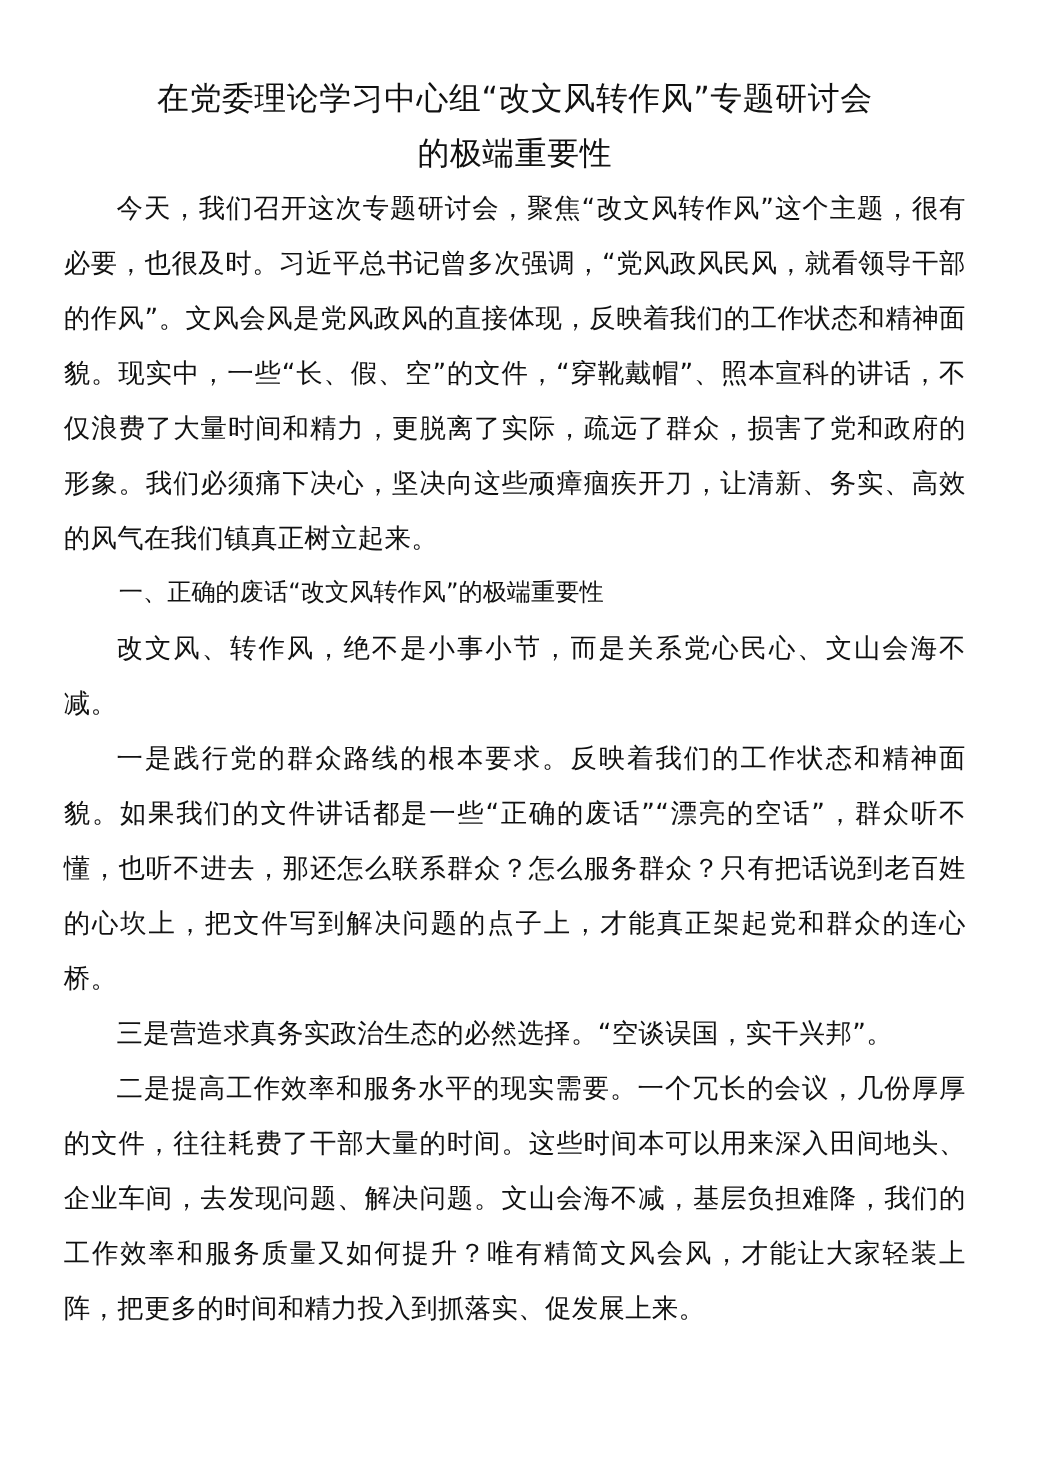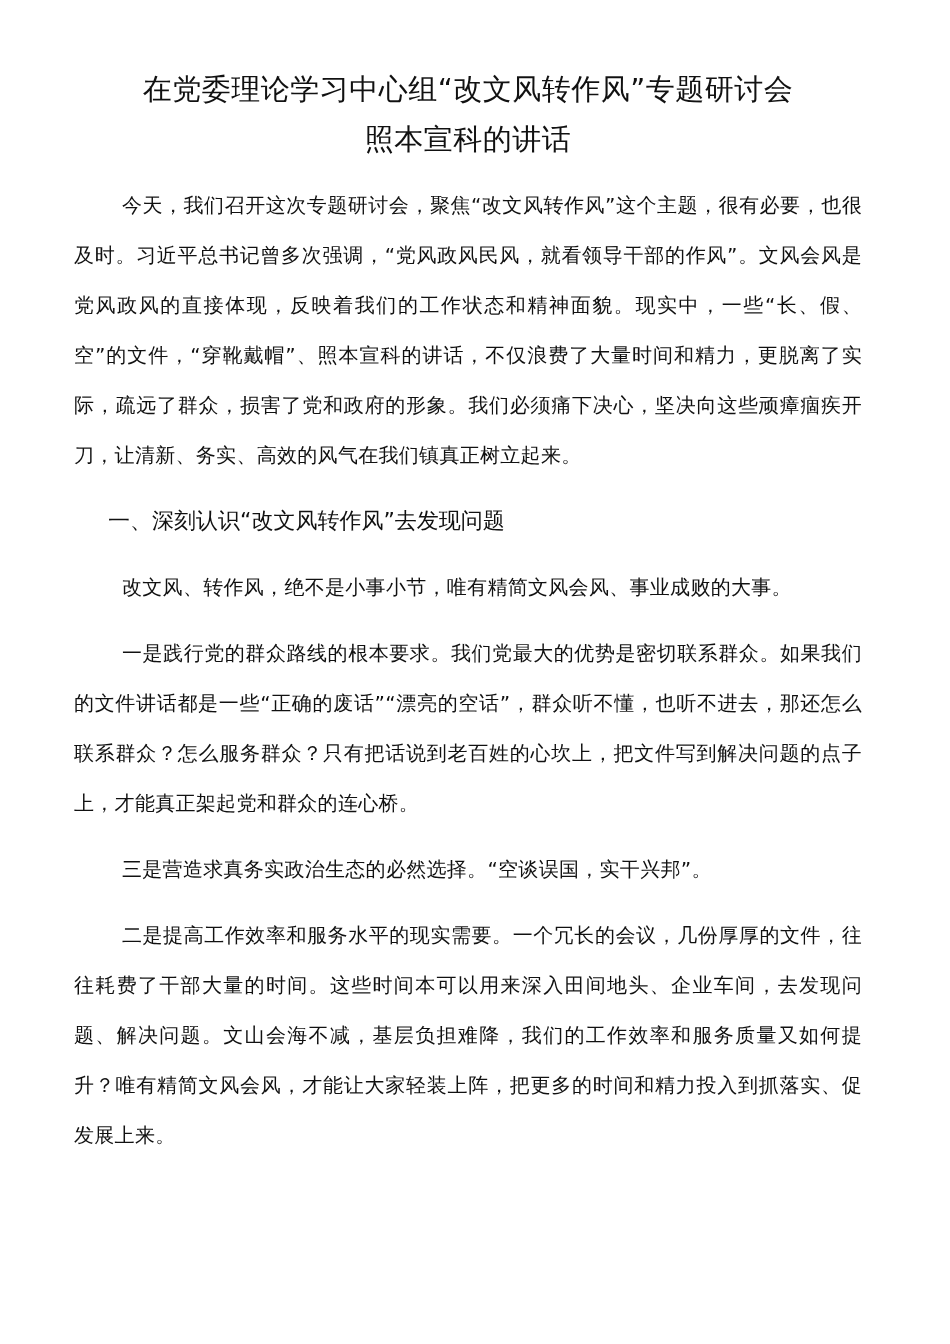--- a/index.html
+++ b/index.html
@@ -33,49 +33,49 @@
     .title-line {
       display: block;
       white-space: nowrap;
     }
     .salutation {
       margin: 4px 0 0 0;
       font-size: 24px;
       line-height: 50px;
     }
     .para {
-      margin: 16px;
-      font-size: 20px;
+      margin: 0;
+      font-size: 24px;
       line-height: 50px;
       text-indent: 48px;
       text-align: justify;
       text-align-last: left;
       letter-spacing: 0.3px;
     }
     .heading {
       margin: 0;
       font-size: 22px;
       line-height: 50px;
       text-indent: 50px;
     }
   </style>
 </head>
 <body>
 
 <div class="page">
   <h1 class="title">
     <span class="title-line">在党委理论学习中心组“改文风转作风”专题研讨会</span>
-    <span class="title-line">照本宣科的讲话</span>
+    <span class="title-line">的极端重要性</span>
   </h1>
 
 
   <p class="para">今天，我们召开这次专题研讨会，聚焦“改文风转作风”这个主题，很有必要，也很及时。习近平总书记曾多次强调，“党风政风民风，就看领导干部的作风”。文风会风是党风政风的直接体现，反映着我们的工作状态和精神面貌。现实中，一些“长、假、空”的文件，“穿靴戴帽”、照本宣科的讲话，不仅浪费了大量时间和精力，更脱离了实际，疏远了群众，损害了党和政府的形象。我们必须痛下决心，坚决向这些顽瘴痼疾开刀，让清新、务实、高效的风气在我们镇真正树立起来。</p>
 
-  <p class="heading">一、深刻认识“改文风转作风”去发现问题</p>
+  <p class="heading">一、正确的废话“改文风转作风”的极端重要性</p>
 
-  <p class="para">改文风、转作风，绝不是小事小节，唯有精简文风会风、事业成败的大事。</p>
+  <p class="para">改文风、转作风，绝不是小事小节，而是关系党心民心、文山会海不减。</p>
 
-  <p class="para">一是践行党的群众路线的根本要求。我们党最大的优势是密切联系群众。如果我们的文件讲话都是一些“正确的废话”“漂亮的空话”，群众听不懂，也听不进去，那还怎么联系群众？怎么服务群众？只有把话说到老百姓的心坎上，把文件写到解决问题的点子上，才能真正架起党和群众的连心桥。</p>
+  <p class="para">一是践行党的群众路线的根本要求。反映着我们的工作状态和精神面貌。如果我们的文件讲话都是一些“正确的废话”“漂亮的空话”，群众听不懂，也听不进去，那还怎么联系群众？怎么服务群众？只有把话说到老百姓的心坎上，把文件写到解决问题的点子上，才能真正架起党和群众的连心桥。</p>
 
   <p class="para">三是营造求真务实政治生态的必然选择。“空谈误国，实干兴邦”。</p>
 
   <p class="para">二是提高工作效率和服务水平的现实需要。一个冗长的会议，几份厚厚的文件，往往耗费了干部大量的时间。这些时间本可以用来深入田间地头、企业车间，去发现问题、解决问题。文山会海不减，基层负担难降，我们的工作效率和服务质量又如何提升？唯有精简文风会风，才能让大家轻装上阵，把更多的时间和精力投入到抓落实、促发展上来。</p>
 </div>
 
 </body></html>

